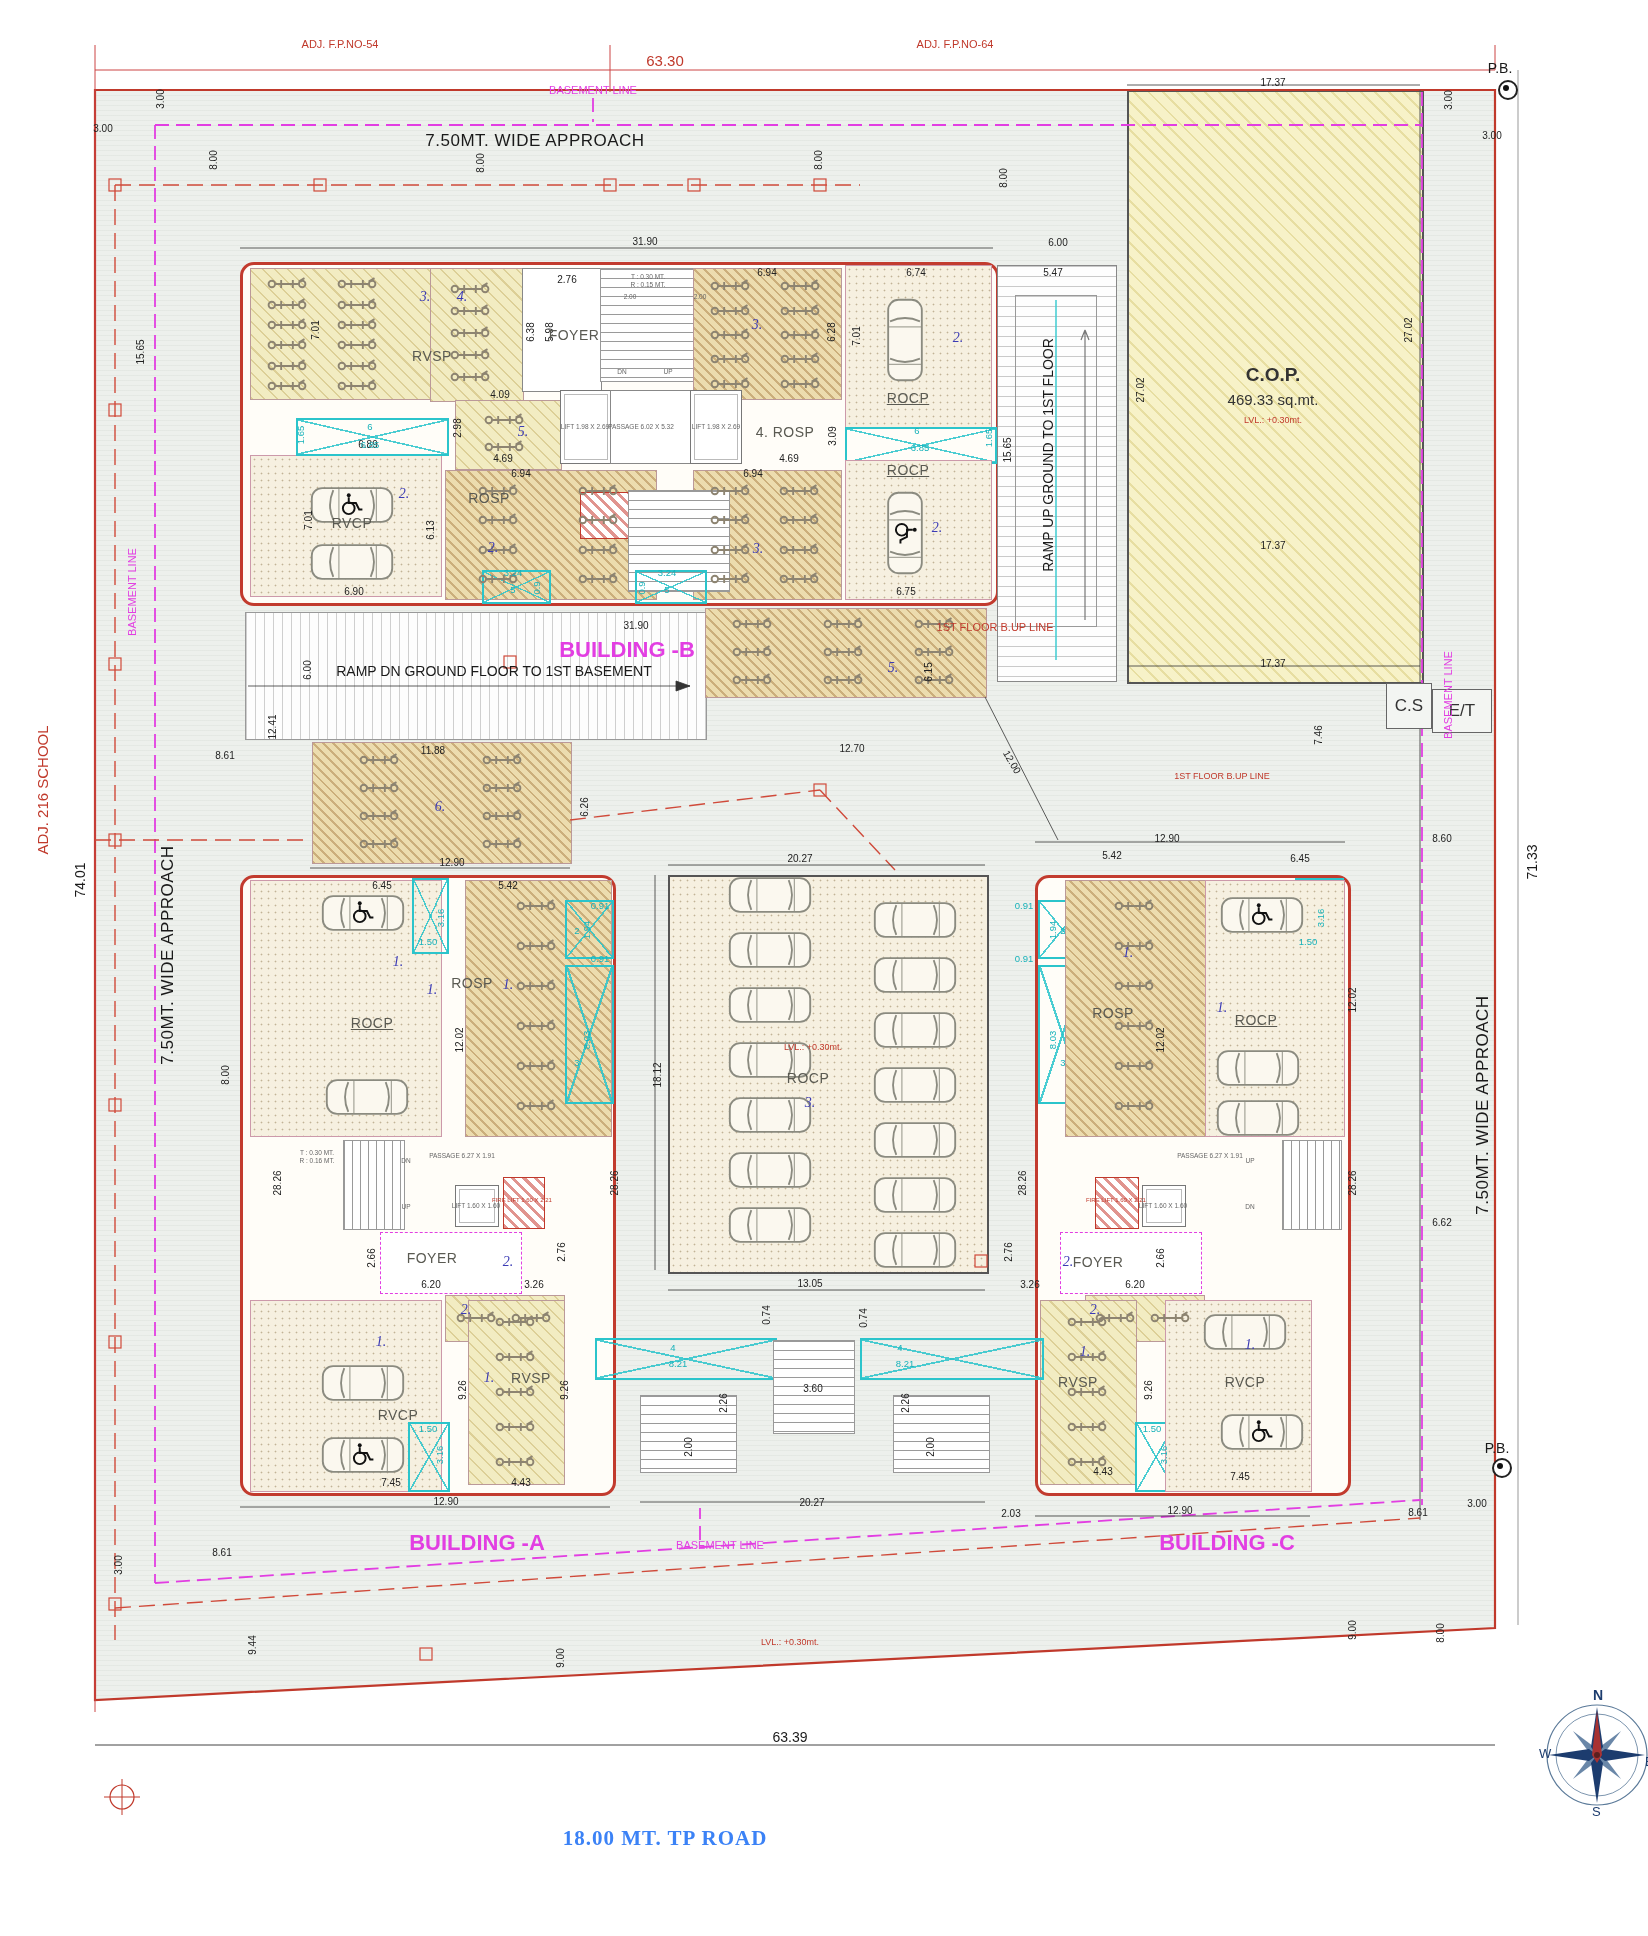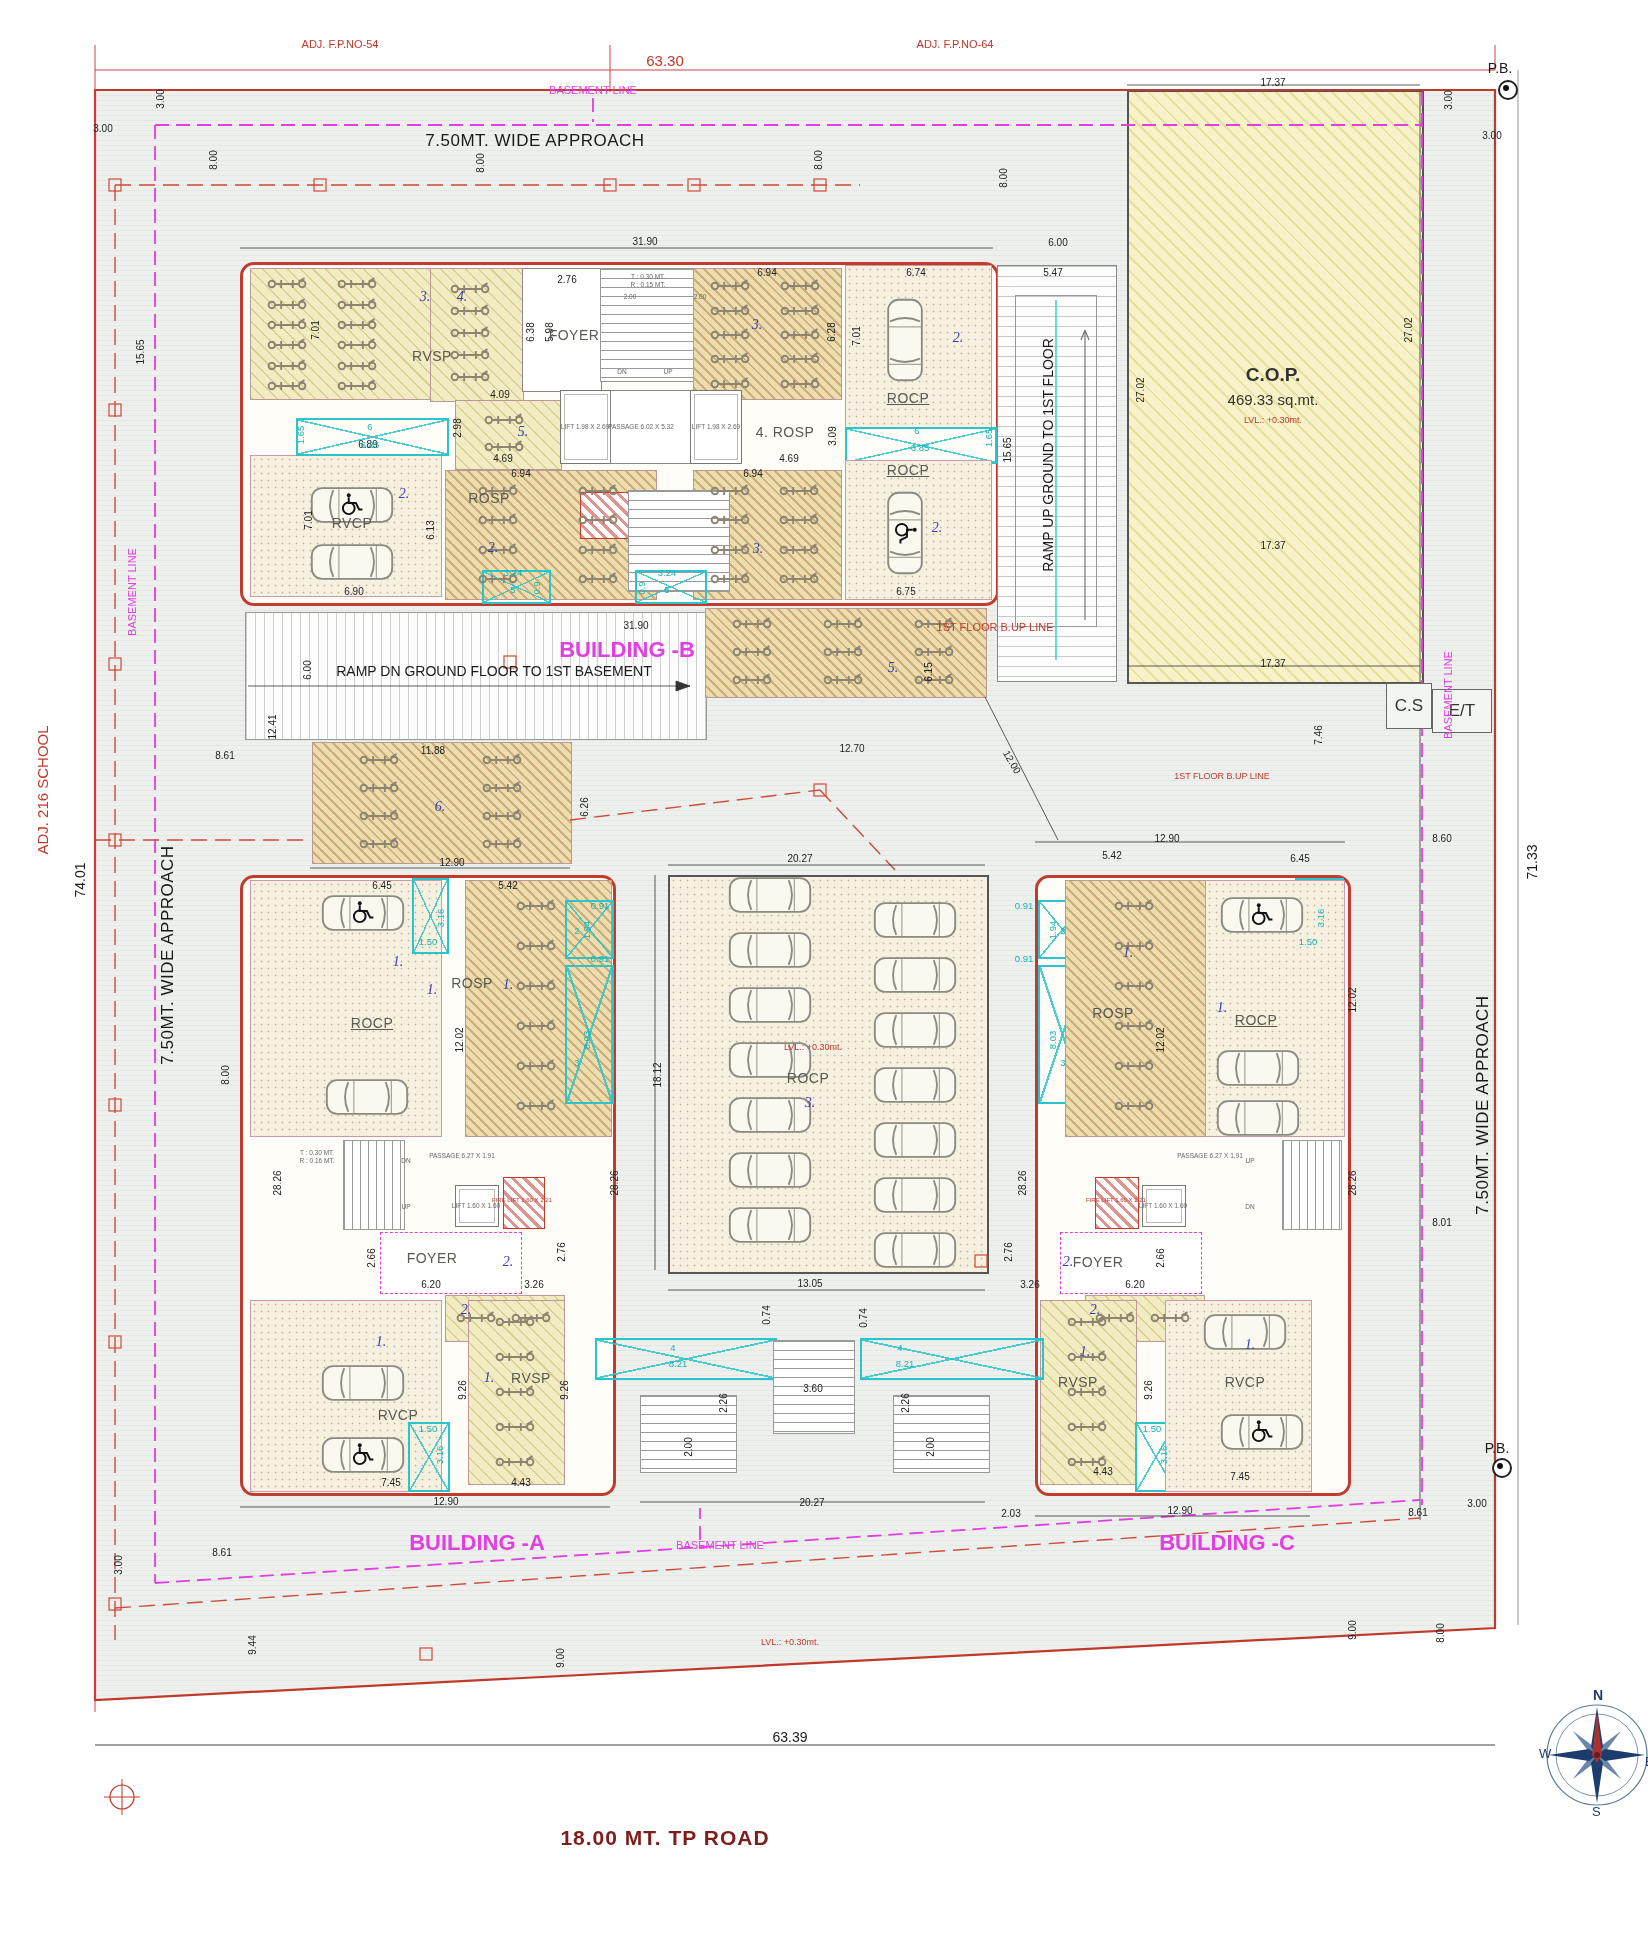--- a/index.html
+++ b/index.html
@@ -21,21 +21,21 @@
   .st-d{background:repeating-linear-gradient(to bottom,#9a9a9a 0 1px, transparent 1px 9px),#fff;border:1px solid #999;}
   .st-r{background:repeating-linear-gradient(to right,#9a9a9a 0 1px, transparent 1px 8px),#fff;border:1px solid #999;}
   .ramp-h{background:repeating-linear-gradient(to bottom,#c9c9c9 0 1px, transparent 1px 10px),#fdfdfd;border:1px solid #888;}
   .ramp-v{background:repeating-linear-gradient(to right,#cfcfcf 0 1px, transparent 1px 9px),#fdfdfd;border:1px solid #999;}
   .lift{background:#fff;border:1.5px solid #777;box-shadow:inset 0 0 0 3px #fff, inset 0 0 0 4px #bbb;}
   .whitebox{background:#fff;border:1px solid #888;}
   .an{position:absolute;z-index:7;white-space:nowrap;font-size:10px;color:#222;transform:translate(-50%,-50%);}
   .c-red{color:#c0392b;font-size:11px;}
   .c-redlg{color:#c0392b;font-size:15px;}
   .c-redsm{color:#c0392b;font-size:9px;}
-  .c-redxl{color:#7f1d1d;font-size:21px;font-weight:bold;letter-spacing:1px;}
+  .c-redxl{color:#3b82f6;font-size:21px;font-weight:bold;letter-spacing:1px;font-family:Liberation Serif, serif;}
   .c-mag{color:#e23ee2;font-size:11px;}
   .c-magbig{color:#e23ee2;font-size:22px;font-weight:bold;}
   .c-cyan{color:#18b2ba;font-size:9.5px;}
   .c-zone{color:#3b3bb5;font-size:14px;font-style:italic;font-family:"Liberation Serif",serif;}
   .c-room{color:#5a5a52;font-size:14px;letter-spacing:.5px;}
   .c-roomul{color:#5a5a52;font-size:14px;letter-spacing:.5px;text-decoration:underline;}
   .c-tiny{font-size:6.5px;color:#666;}
   .c-tinyred{font-size:6px;color:#c0392b;}
   .c-blklg{font-size:14px;color:#1a1a1a;}
   .c-blkxl{font-size:17px;color:#1a1a1a;letter-spacing:.5px;}
@@ -453,21 +453,21 @@
     <span class="an c-zone" style="left: 1128px; top: 953px; transform: translate(-50%, -50%) rotate(0deg);">1.</span>
     <span class="an c-room" style="left: 1113px; top: 1013px; transform: translate(-50%, -50%) rotate(0deg);">ROSP</span>
     <span class="an " style="left: 1160px; top: 1040px; transform: translate(-50%, -50%) rotate(-90deg);">12.02</span>
     <span class="an c-zone" style="left: 1222px; top: 1008px; transform: translate(-50%, -50%) rotate(0deg);">1.</span>
     <span class="an c-roomul" style="left: 1256px; top: 1020px; transform: translate(-50%, -50%) rotate(0deg);">ROCP</span>
     <span class="an c-cyan" style="left: 1320px; top: 918px; transform: translate(-50%, -50%) rotate(-90deg);">3.16</span>
     <span class="an c-cyan" style="left: 1308px; top: 941px; transform: translate(-50%, -50%) rotate(0deg);">1.50</span>
     <span class="an " style="left: 1352px; top: 1000px; transform: translate(-50%, -50%) rotate(-90deg);">12.02</span>
     <span class="an " style="left: 1022px; top: 1183px; transform: translate(-50%, -50%) rotate(-90deg);">28.26</span>
     <span class="an " style="left: 1352px; top: 1183px; transform: translate(-50%, -50%) rotate(-90deg);">28.26</span>
-    <span class="an " style="left: 1442px; top: 1222px; transform: translate(-50%, -50%) rotate(0deg);">8.01</span>
+    <span class="an " style="left: 1442px; top: 1222px; transform: translate(-50%, -50%) rotate(0deg);">6.62</span>
     <span class="an c-tiny" style="left: 1210px; top: 1155px; transform: translate(-50%, -50%) rotate(0deg);">PASSAGE 6.27 X 1.91</span>
     <span class="an c-tiny" style="left: 1163px; top: 1205px; transform: translate(-50%, -50%) rotate(0deg);">LIFT 1.60 X 1.60</span>
     <span class="an c-tinyred" style="left: 1116px; top: 1200px; transform: translate(-50%, -50%) rotate(0deg);">FIRE LIFT 1.60 X 2.21</span>
     <span class="an c-tiny" style="left: 1250px; top: 1160px; transform: translate(-50%, -50%) rotate(0deg);">UP</span>
     <span class="an c-tiny" style="left: 1250px; top: 1206px; transform: translate(-50%, -50%) rotate(0deg);">DN</span>
     <span class="an c-room" style="left: 1098px; top: 1262px; transform: translate(-50%, -50%) rotate(0deg);">FOYER</span>
     <span class="an " style="left: 1160px; top: 1258px; transform: translate(-50%, -50%) rotate(-90deg);">2.66</span>
     <span class="an " style="left: 1135px; top: 1284px; transform: translate(-50%, -50%) rotate(0deg);">6.20</span>
     <span class="an c-zone" style="left: 1068px; top: 1262px; transform: translate(-50%, -50%) rotate(0deg);">2.</span>
     <span class="an " style="left: 1030px; top: 1284px; transform: translate(-50%, -50%) rotate(0deg);">3.26</span>

